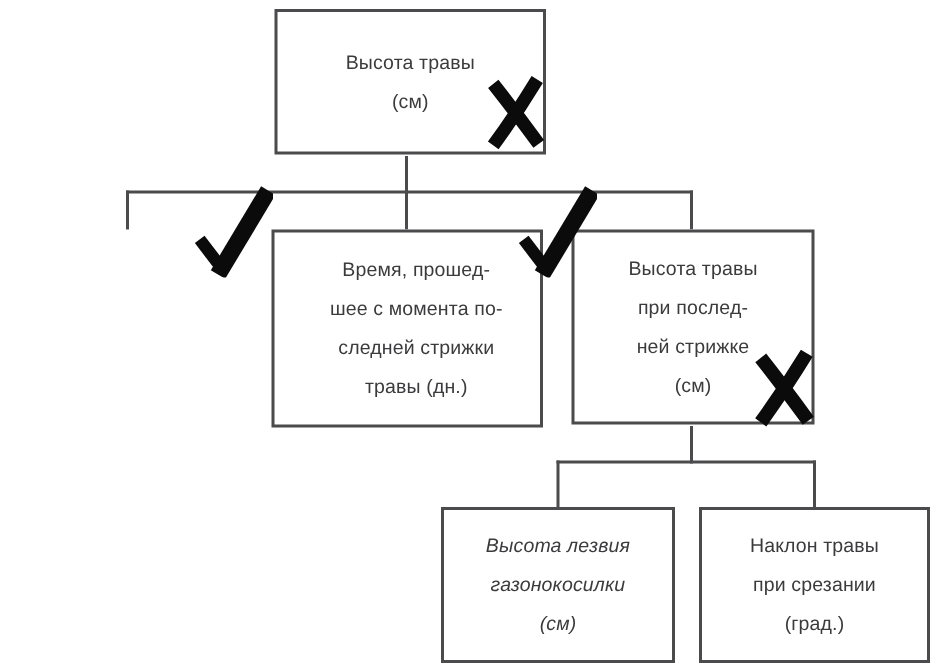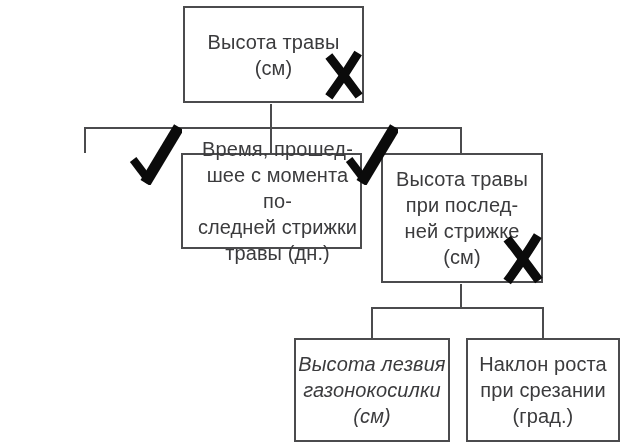--- a/index.html
+++ b/index.html
@@ -16,40 +16,40 @@
     box-sizing: border-box;
     border: 2px solid var(--line, #4b4b4d);
     background: #ffffff;
     display: flex;
     align-items: center;
     justify-content: center;
     text-align: center;
   }
   .node-label {
     white-space: pre-line;
-    font-size: 20px;
+    font-size: 13px;
     line-height: 26px;
     color: var(--text, #3b3b3d);
     letter-spacing: 0.1px;
   }
   .line {
     position: absolute;
     background: var(--line, #4b4b4d);
   }
   .mark {
     position: absolute;
     color: var(--mark, #0b0b0b);
     pointer-events: none;
   }
   .mark svg { display: block; width: 100%; height: 100%; }
 
   
   #node-root  { left: 183px; top: 6px;   width: 181px; height: 97px;  }
   #node-c1    { left: 5px;   top: 153px; width: 157px; height: 130px; }
-  #node-c2    { left: 181px; top: 153px; width: 181px; height: 96px; padding-left: 12px; }
+  #node-c2    { left: 181px; top: 153px; width: 181px; height: 132px; padding-left: 12px; }
   #node-c3    { left: 381px; top: 153px; width: 162px; height: 130px; }
   #node-g1    { left: 294px; top: 338px; width: 156px; height: 104px; font-style: italic; }
   #node-g2    { left: 466px; top: 338px; width: 154px; height: 104px; }
 
   
   #ln-root-stem { left: 270px; top: 104px; width: 2px;   height: 49px; }
   #ln-h1        { left: 84px;  top: 127px; width: 378px; height: 2px;  }
   #ln-drop-c1   { left: 84px;  top: 127px; width: 2px;   height: 26px; }
   #ln-drop-c3   { left: 460px; top: 127px; width: 2px;   height: 26px; }
   #ln-c3-stem   { left: 460px; top: 284px; width: 2px;   height: 25px; }
@@ -97,21 +97,21 @@
 (см)</div>
   </div>
 
   <div class="node" id="node-g1">
     <div class="node-label">Высота лезвия
 газонокосилки
 (см)</div>
   </div>
 
   <div class="node" id="node-g2">
-    <div class="node-label">Наклон роста
+    <div class="node-label">Наклон травы
 при срезании
 (град.)</div>
   </div>
 
   <div class="mark" id="mark-root">
     <svg viewBox="0 0 44 54" fill="none" stroke="currentColor" stroke-width="9" stroke-linecap="butt">
       <path d="M7 9 Q22 28 38 50"></path>
       <path d="M37 6 Q23 29 7 51"></path>
     </svg>
   </div>

